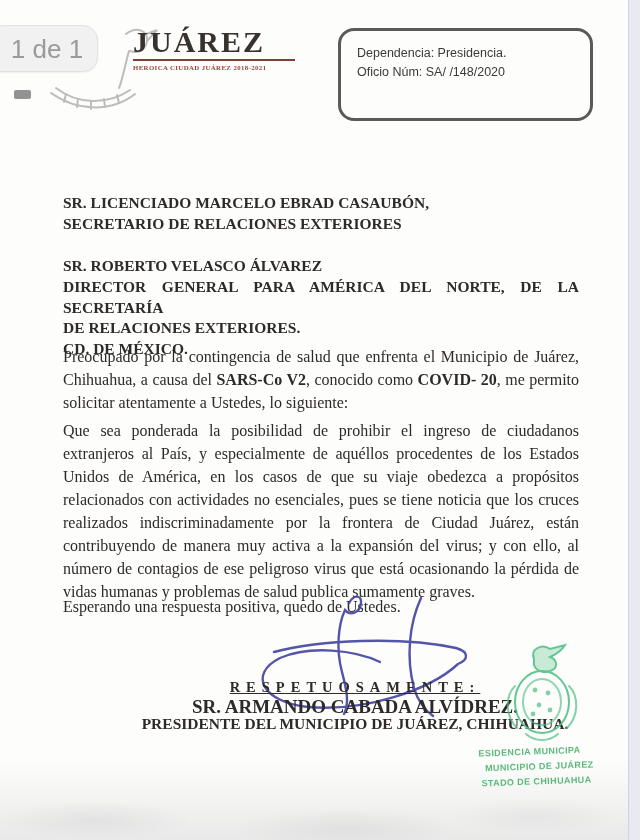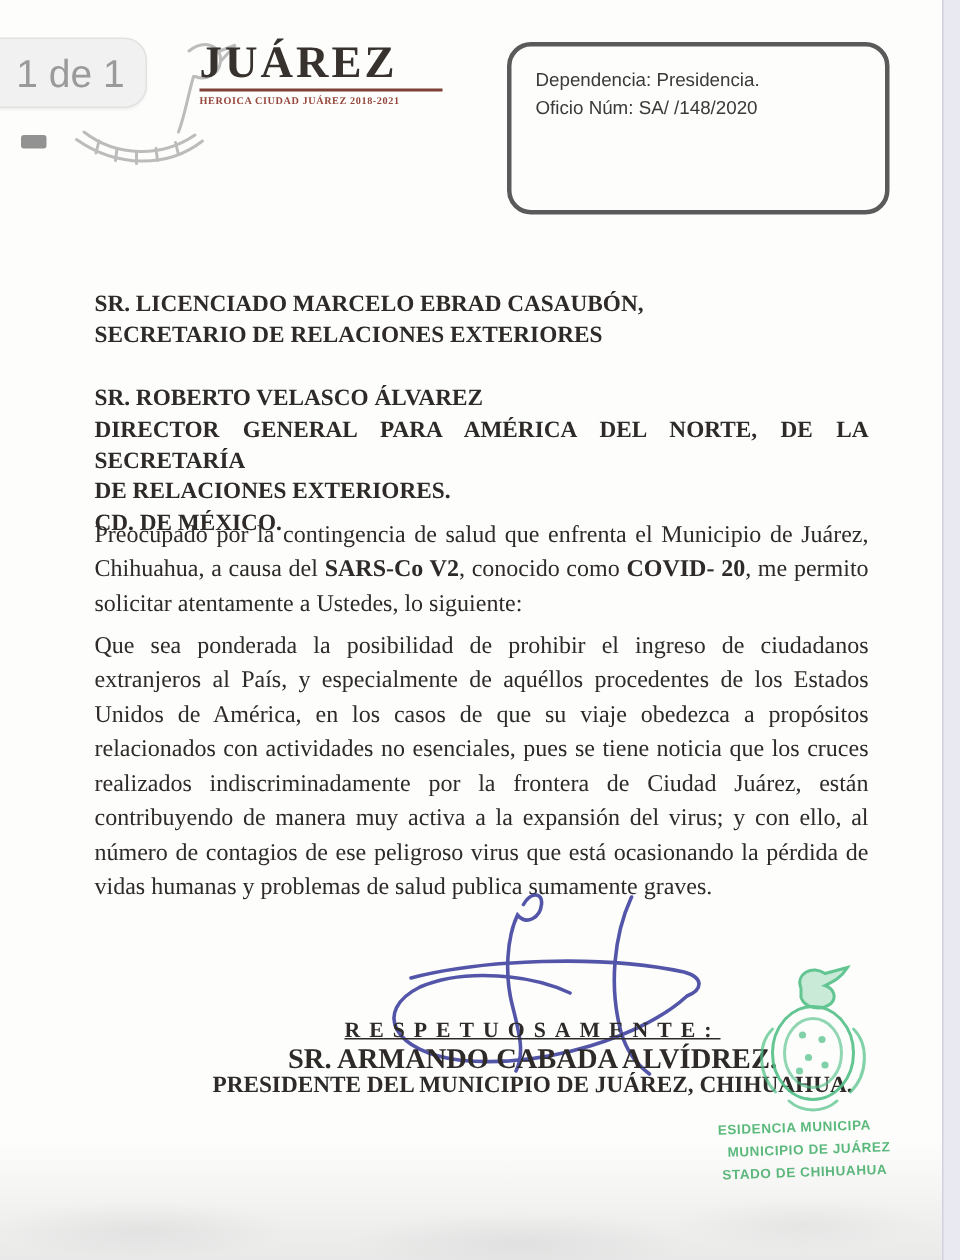--- a/index.html
+++ b/index.html
@@ -18,21 +18,21 @@
              box-shadow:0 1px 2px rgba(0,0,0,.06);
              font-family:"Liberation Sans","DejaVu Sans",sans-serif;
              font-size:26px;color:#9a9a9a;line-height:46px;text-align:center;
              padding-left:10px;box-sizing:border-box;}
   .logo-text{position:absolute;left:133px;top:26px;width:175px;}
   .logo-title{font-weight:bold;font-size:30px;letter-spacing:2px;color:#37322e;line-height:32px;}
   .logo-rule{height:2px;background:#7c4036;margin:1px 0 2px 0;width:162px;}
   .logo-sub{font-weight:bold;font-size:14.5px;letter-spacing:1.6px;color:#3d3834;line-height:16px;}
   .logo-tag{font-weight:bold;font-size:6.8px;letter-spacing:.4px;color:#96463c;line-height:10px;margin-top:1px;}
 
-  .office-box{position:absolute;left:338px;top:28px;width:255px;height:115px;
+  .office-box{position:absolute;left:338px;top:28px;width:255px;height:93px;
               border:3px solid #5a5a5a;border-radius:16px;box-sizing:border-box;
               padding:13px 0 0 16px;
               font-family:"Liberation Sans","DejaVu Sans",sans-serif;
               font-size:12.5px;color:#3a3a3a;line-height:19px;}
 
   
   .txt{position:absolute;left:63px;width:516px;color:#2e2a28;}
   .addr{font-weight:bold;font-size:15.5px;line-height:20.8px;}
   .force-justify{text-align:justify;text-align-last:justify;}
   .para{font-size:16px;line-height:23px;text-align:justify;}
@@ -97,20 +97,21 @@
   </div>
   <div class="txt addr" style="top:193px">
     <div>SR. LICENCIADO MARCELO EBRAD CASAUBÓN,</div>
     <div>SECRETARIO DE RELACIONES EXTERIORES</div>
   </div>
 
   <div class="txt para" style="top:345px"><span>Preocupado por la contingencia de salud que enfrenta el Municipio de Juárez, Chihuahua, a causa del </span><span class="b">SARS-Co V2</span><span>, conocido como </span><span class="b">COVID- 20</span><span>, me permito solicitar atentamente a Ustedes, lo siguiente:</span></div>
 
   <div class="txt para" style="top:419px">Que sea ponderada la posibilidad de prohibir el ingreso de ciudadanos extranjeros al País, y especialmente de aquéllos procedentes de los Estados Unidos de América, en los casos de que su viaje obedezca a propósitos relacionados con actividades no esenciales, pues se tiene noticia que los cruces realizados indiscriminadamente por la frontera de Ciudad Juárez, están contribuyendo de manera muy activa a la expansión del virus; y con ello, al número de contagios de ese peligroso virus que está ocasionando la pérdida de vidas humanas y problemas de salud publica sumamente graves.</div>
 
+  <div class="txt para" style="top:595px;text-align:left">Esperando una respuesta positiva, quedo de Ustedes.</div>
 
   <svg class="signature-svg" viewBox="0 0 240 140">
     <g fill="none" stroke="#3c3e9e" stroke-width="2.4" stroke-linecap="round" opacity=".88">
       <path d="M114 17 C119 8 127 9 126 17 C125 26 116 31 110 24 C103 39 101 64 107 86 C111 102 115 116 109 128"></path>
       <path d="M186 12 C174 38 171 72 179 102 C183 116 190 124 198 130"></path>
       <path d="M39 66 C85 54 165 50 221 62 C235 66 233 74 223 78 C195 104 130 126 73 121 C27 116 13 88 45 72 C75 59 120 64 145 76"></path>
     </g>
   </svg>
 
   <div class="center-block salutation" style="top:679px">RESPETUOSAMENTE:</div>

